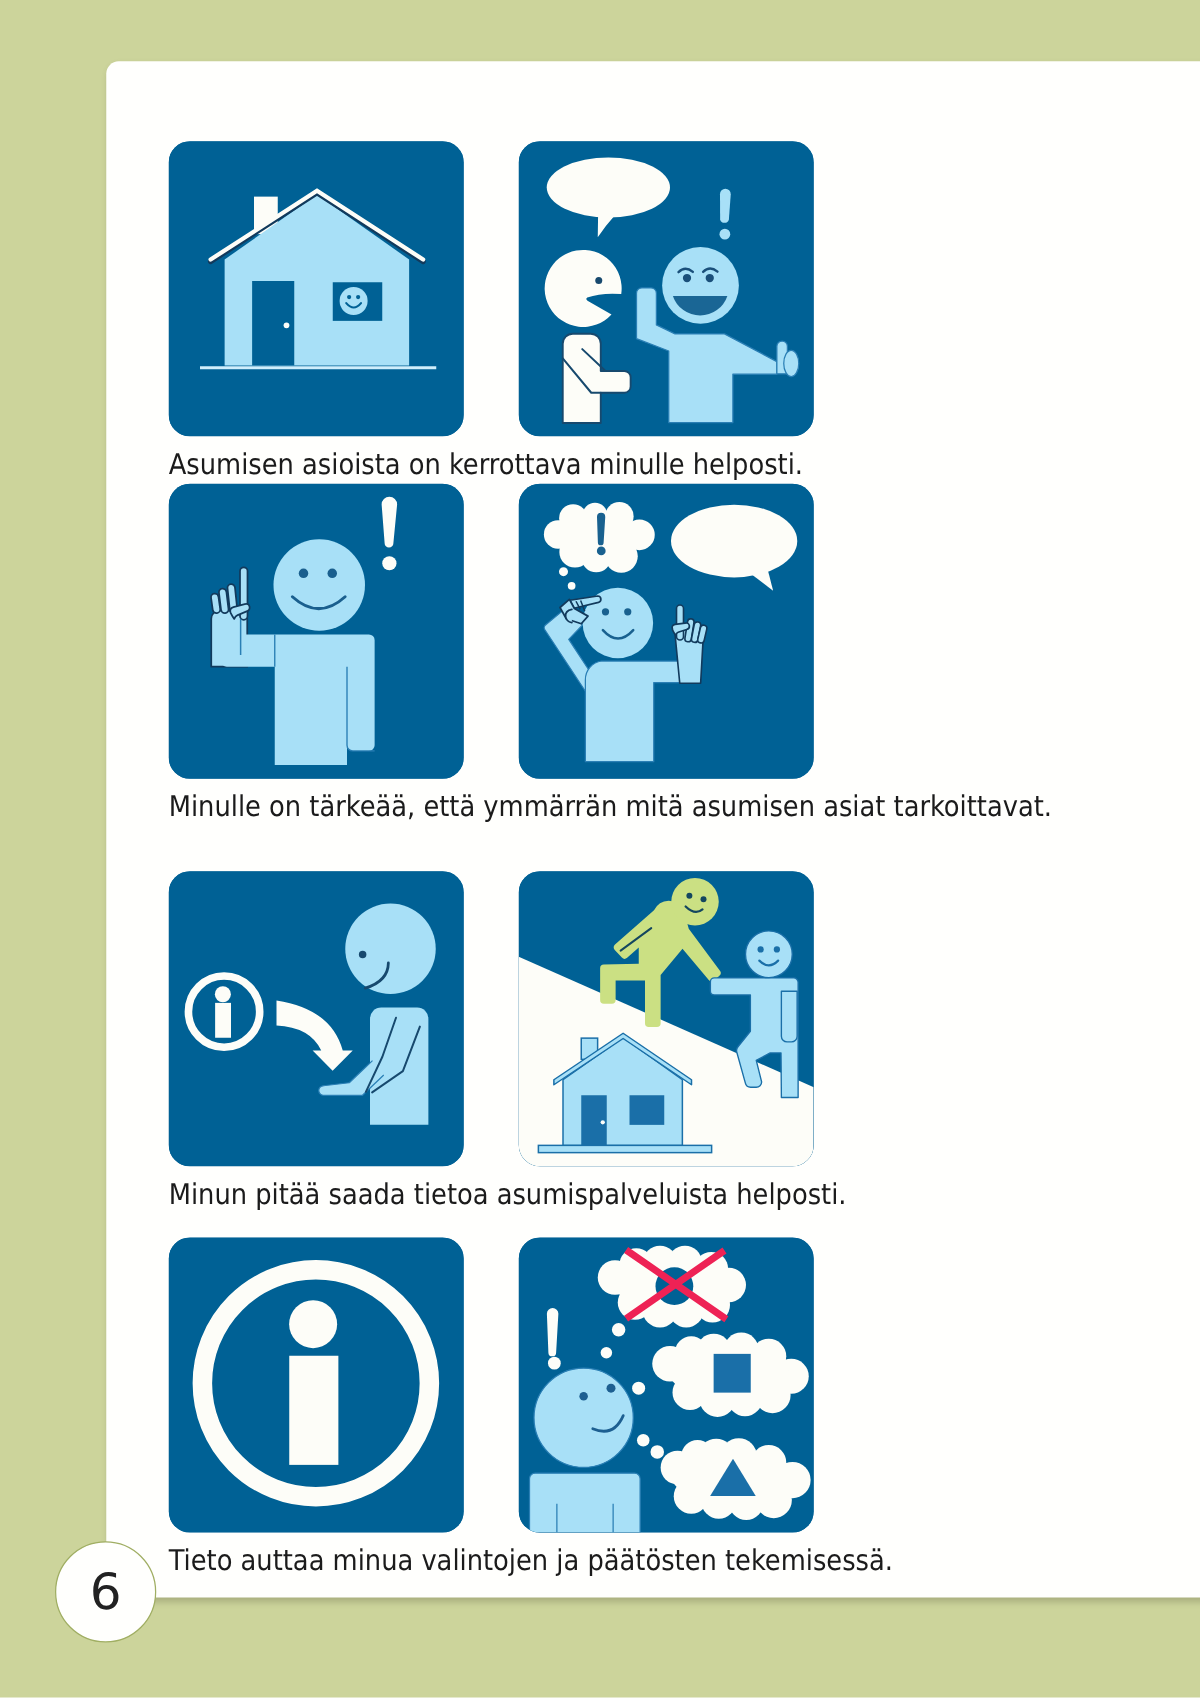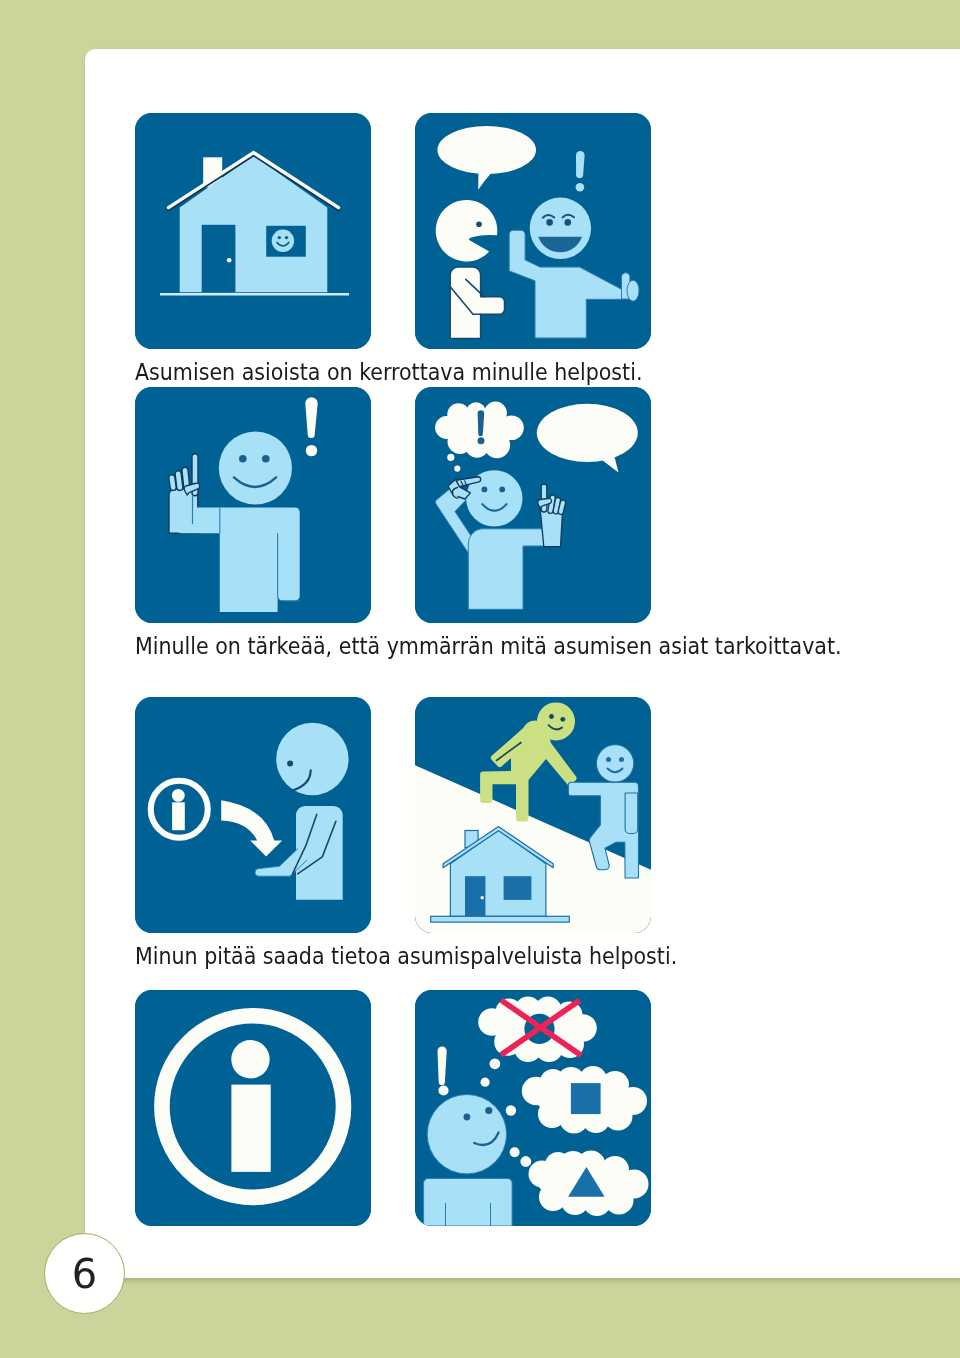--- a/index.html
+++ b/index.html
@@ -317,18 +317,19 @@
           <path d="M8.6 193 a4.5 4.5 0 0 1 4.5 -4.5 L92.6 188.5 a4.5 4.5 0 0 1 4.5 4.5 L97.1 236 L8.6 236 Z" fill="#a8e0f7" stroke="#2a7fb5" stroke-width="1"></path>
           <path d="M30.5 213 L30.5 236" fill="none" stroke="#2a7fb5" stroke-width="1"></path>
           <path d="M75.5 213 L75.5 236" fill="none" stroke="#2a7fb5" stroke-width="1"></path>
           <circle cx="51.9" cy="144.2" r="39.7" fill="#a8e0f7" stroke="#2a7fb5" stroke-width="1"></circle>
           <circle cx="51.9" cy="127.0" r="3.4" fill="#1d5f91"></circle>
           <circle cx="73.8" cy="120.5" r="3.6" fill="#1d5f91"></circle>
           <path d="M59.2 153.0 Q76 160 83.6 142.5" fill="none" stroke="#1d5f91" stroke-width="2.2" stroke-linecap="round"></path>
         </g>
       </svg>
     </div>
+    <div class="cap" style="top:248px;left:50px;">Tieto auttaa minua valintojen ja päätösten tekemisessä.</div>
   </div>
 
 </div>
 <div class="pagenum">
     <span>6</span>
   </div>
 
 </body></html>

